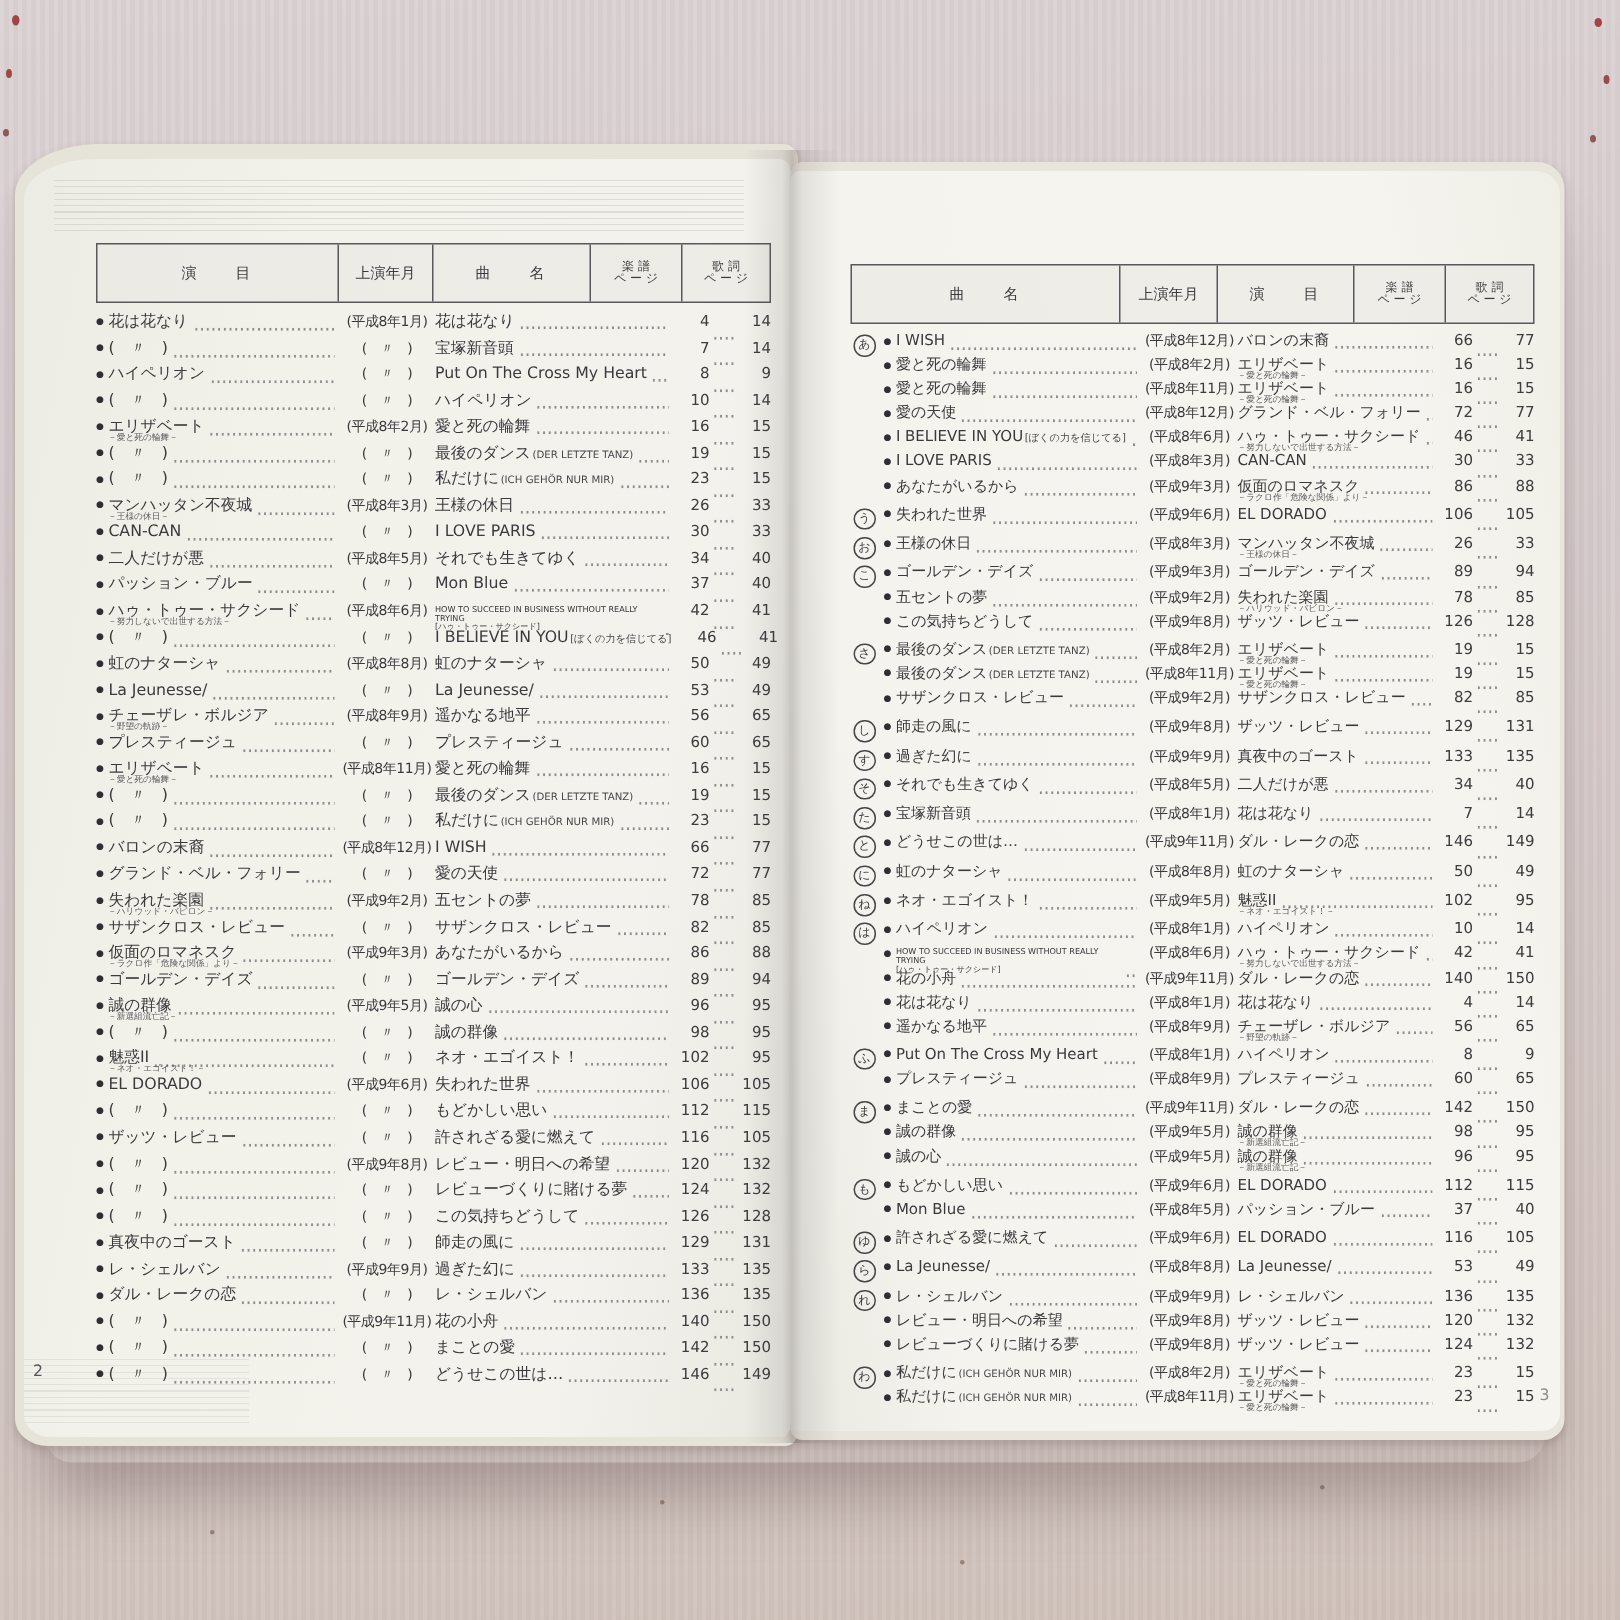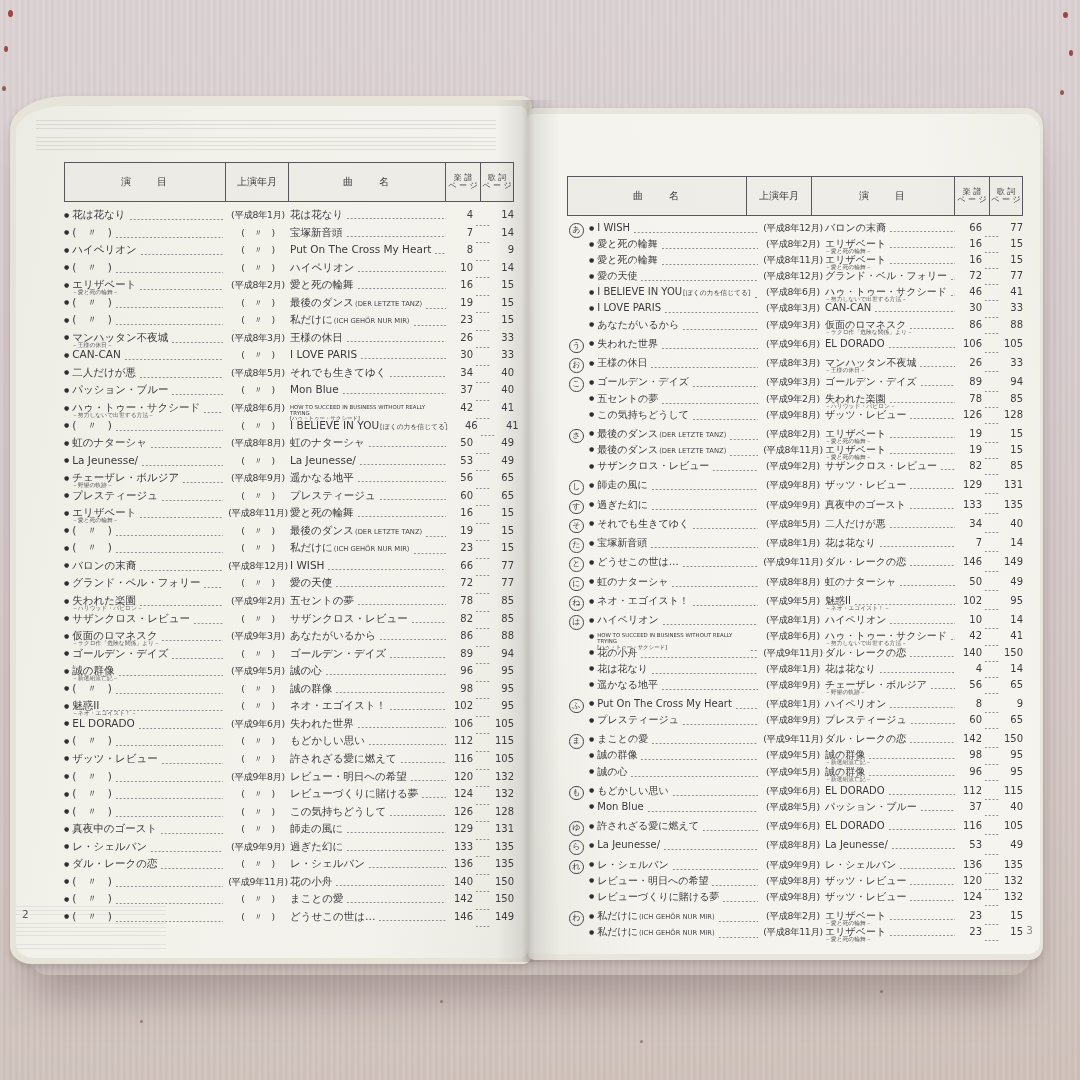--- a/index.html
+++ b/index.html
@@ -27,21 +27,21 @@
     background:linear-gradient(90deg,rgba(0,0,0,0) 0%,rgba(60,50,50,0.10) 40%,rgba(60,50,50,0.22) 50%,rgba(60,50,50,0.10) 60%,rgba(0,0,0,0) 100%);}
   .staff{position:absolute;opacity:0.18;pointer-events:none;
     background:repeating-linear-gradient(180deg,#7a7a85 0 0.8px,transparent 0.8px 4.2px);}
   .toc{position:absolute;}
   .toc.leftside{left:48px;top:56px;width:450px;}
   .toc.rightside{left:40px;top:62px;width:456px;}
   .thead{display:flex;border:1.3px solid #58585c;height:38px;background:rgba(233,232,226,0.6);}
   .thead .cell{display:flex;align-items:center;justify-content:center;border-left:1.1px solid #58585c;
     font-size:10px;letter-spacing:2px;color:#3c3c40;}
   .thead .cell:first-child{border-left:none;}
-  .thead .pagecol{flex-direction:column;letter-spacing:0;line-height:8px;font-size:8px;padding:0 1px;text-align:left;}
+  .thead .pagecol{flex-direction:column;letter-spacing:0;line-height:8px;font-size:8px;padding:0 14px;text-align:left;}
   .tbody{position:relative;}
   .row{position:relative;display:flex;align-items:baseline;height:17.55px;font-size:10.5px;line-height:11px;white-space:nowrap;}
   .rightside .row{height:16.1px;font-size:10px;}
   .grp-gap{margin-top:3.2px;}
   .bullet{font-size:6px;margin-right:3px;flex:0 0 auto;position:relative;top:-1.5px;color:#2f2f33;}
   .wrapL{flex:0 0 162px;display:flex;align-items:baseline;overflow:visible;position:relative;}
   .wrapS{flex:1 1 auto;display:flex;align-items:baseline;overflow:visible;position:relative;}
   .songwrapR{flex:0 0 172px;display:flex;align-items:baseline;position:relative;}
   .progwrapR{flex:1 1 auto;display:flex;align-items:baseline;position:relative;}
   .txt{flex:0 0 auto;position:relative;color:#3a3a3e;}

